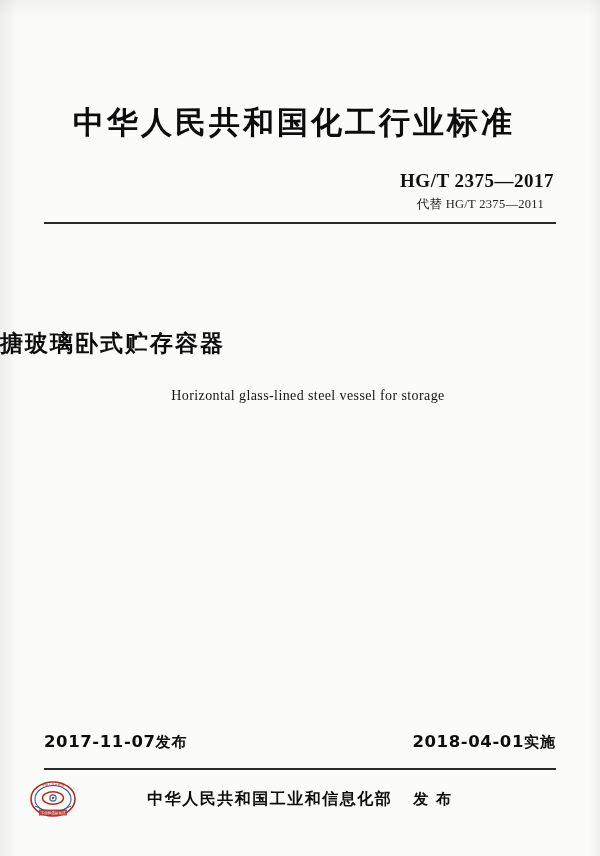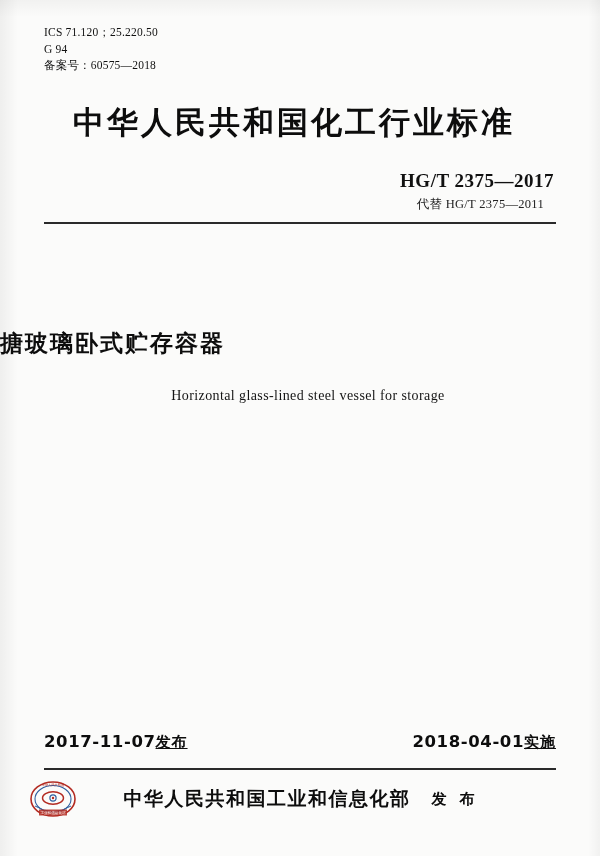--- a/index.html
+++ b/index.html
@@ -133,21 +133,20 @@
     font-family: "DejaVu Sans", sans-serif;
     font-weight: bold;
     font-size: 16.5px;
     letter-spacing: 0.6px;
     color: #0d0d0d;
   }
   .date-issue .suffix,
   .date-effective .suffix {
     font-size: 15px;
     letter-spacing: 1px;
-    text-decoration: underline;
   }
   .date-effective {
     position: absolute;
     right: 44px;
     top: 732px;
     font-family: "DejaVu Sans", sans-serif;
     font-weight: bold;
     font-size: 16.5px;
     letter-spacing: 0.6px;
     color: #0d0d0d;
@@ -175,43 +174,38 @@
   .emblem {
     position: absolute;
     left: 30px;
     top: 776px;
     width: 46px;
     height: 46px;
   }
   .issuer-text {
     font-family: "DejaVu Sans", sans-serif;
     font-weight: bold;
-    font-size: 19px;
+    font-size: 16px;
     letter-spacing: 1.5px;
     color: #0d0d0d;
   }
   .issuer-pub {
-    font-family: Liberation Mono, monospace;
+    font-family: Liberation Serif, serif;
     font-weight: bold;
     font-size: 15px;
     letter-spacing: 2px;
     color: #0d0d0d;
     margin-left: 21px;
   }
 </style>
 </head>
 <body>
 
 <div class="page">
 
-  <div class="codes">
-    <div>ICS 71.120；25.220.50</div>
-    <div>G 94</div>
-    <div>备案号：60575—2018</div>
-  </div>
 
 
   <div class="main-title">中华人民共和国化工行业标准</div>
 
   <div class="std-no">HG/T 2375—2017</div>
   <div class="std-replaces">代替 HG/T 2375—2011</div>
 
   <div class="rule-top"></div>
 
   <div class="doc-title-cn">搪玻璃卧式贮存容器</div>

